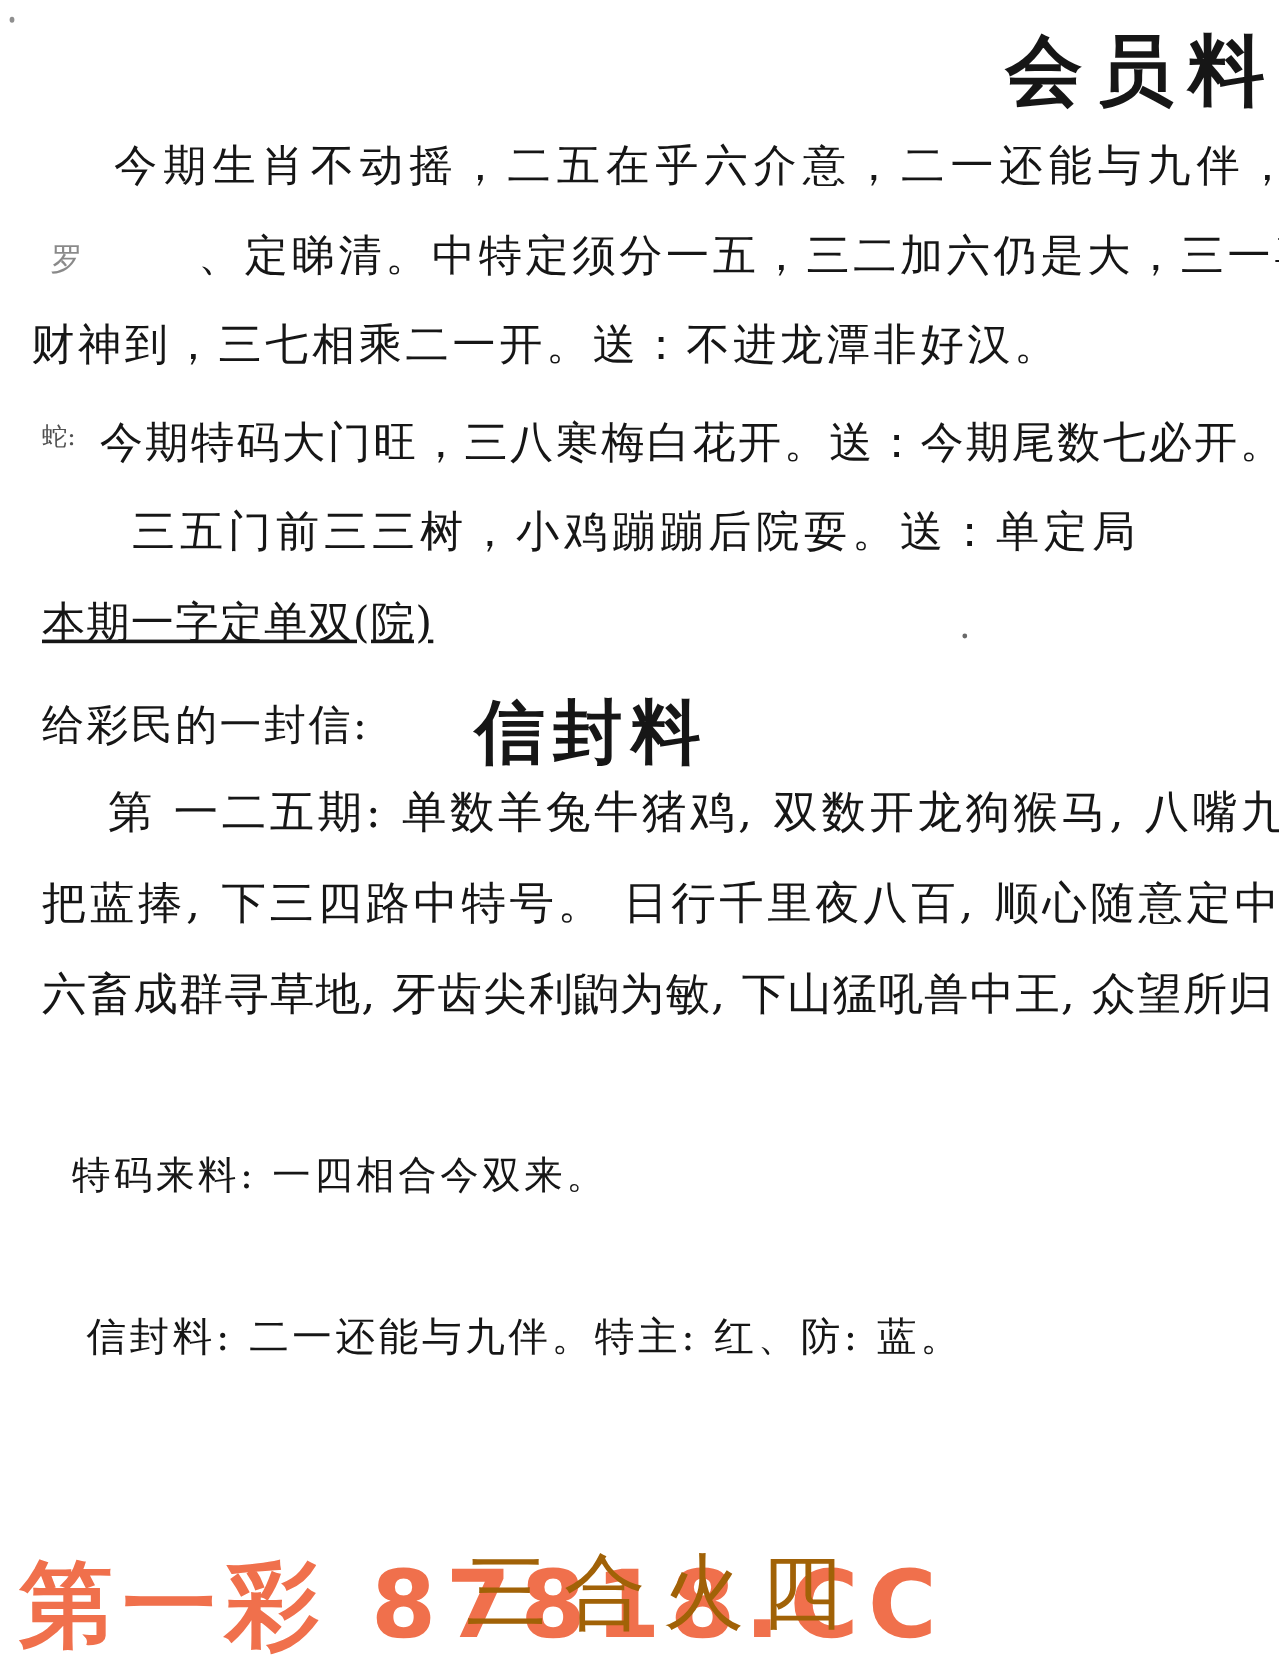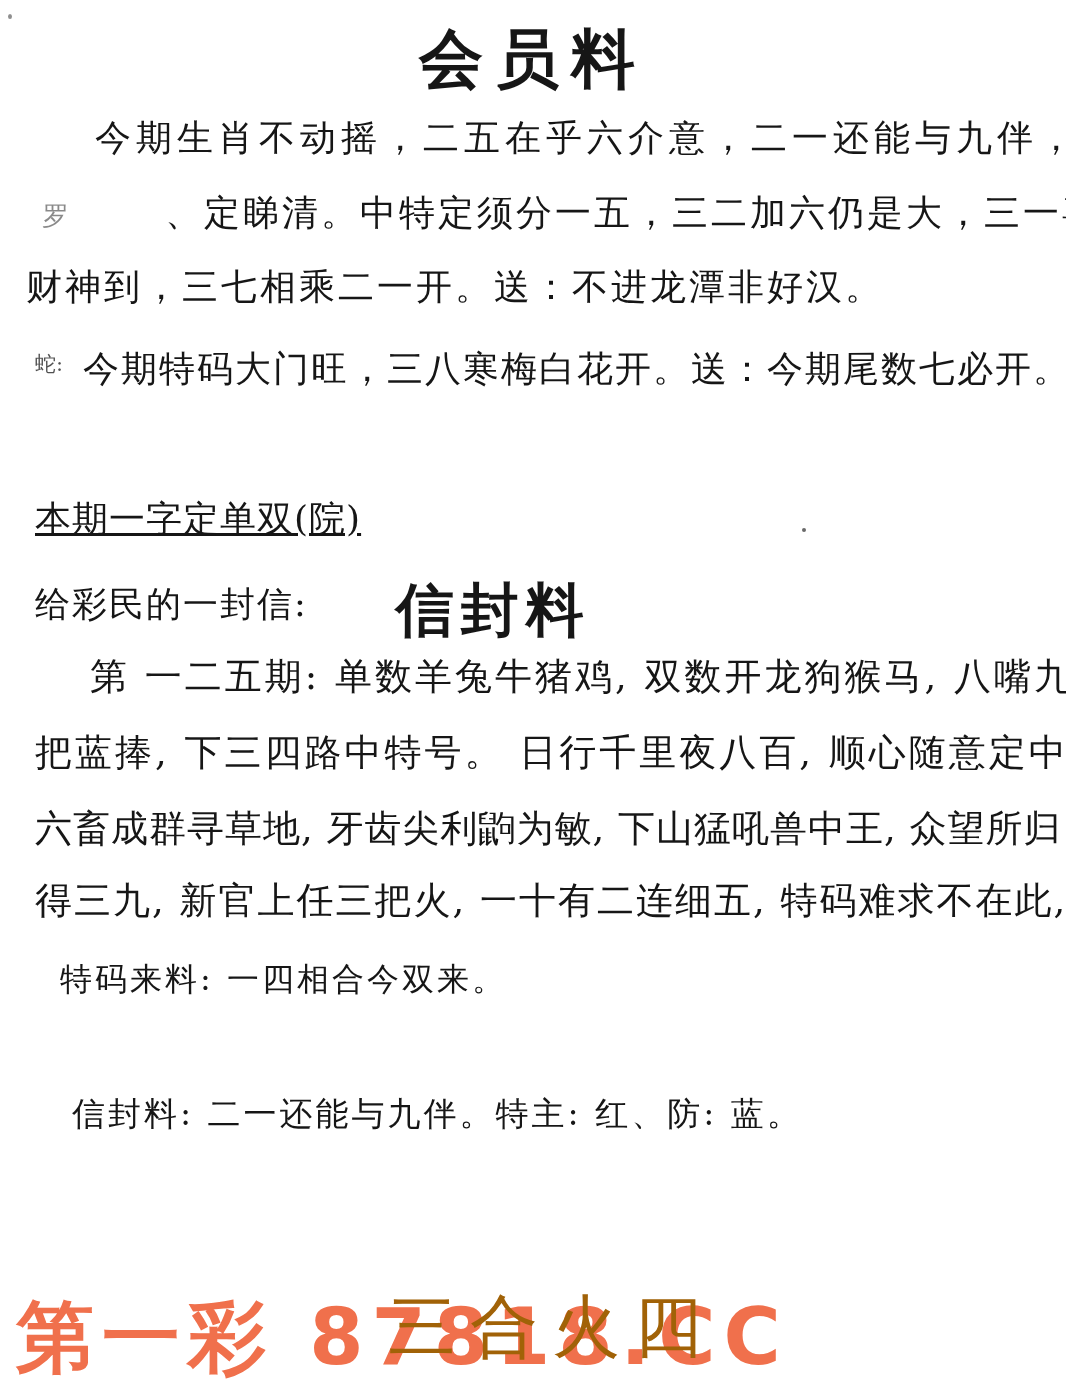--- a/index.html
+++ b/index.html
@@ -10,21 +10,21 @@
     background: #ffffff;
     overflow: hidden;
     font-family: "DejaVu Serif", "Liberation Serif", serif;
     color: #161616;
   }
   .doc-title {
     position: absolute;
     top: 16px;
     left: 0;
     width: 100%;
-    text-align: center;
+    text-align: right;
     font-size: 64px;
     font-weight: bold;
     letter-spacing: 12px;
     margin: 0;
   }
   .line {
     position: absolute;
     white-space: nowrap;
     font-size: 36px;
     letter-spacing: 3px;
@@ -96,20 +96,23 @@
   </div>
 
   <div class="line" style="top:263px; left:26px;">
     <span>财神到，三七相乘二一开。送：不进龙潭非好汉。</span>
   </div>
 
   <div class="line" style="top:345px; left:35px; letter-spacing:2px;">
     <span class="prefix-small">蛇:</span><span>今期特码大门旺，三八寒梅白花开。送：今期尾数七必开。</span>
   </div>
 
+  <div class="line" style="top:419px; left:110px; letter-spacing:4px;">
+    <span>三五门前三三树，小鸡蹦蹦后院耍。送：单定局</span>
+  </div>
 
   <div class="line" style="top:495px; left:35px; letter-spacing:1px;text-decoration:underline;">
     <span>本期一字定单双(院)</span>
   </div>
 
   <div class="intro-row">
     <span class="intro-text">给彩民的一封信:</span><span class="section-title">信封料</span>
   </div>
 
   <div class="line" style="top:652px; left:90px; font-size:37px;">
@@ -117,23 +120,20 @@
   </div>
 
   <div class="line" style="top:728px; left:35px; font-size:37px;">
     <span>把蓝捧, 下三四路中特号。 日行千里夜八百, 顺心随意定中兴,</span>
   </div>
 
   <div class="line" style="top:804px; left:35px; font-size:37px; letter-spacing:1px;">
     <span>六畜成群寻草地, 牙齿尖利鼩为敏, 下山猛吼兽中王, 众望所归</span>
   </div>
 
-  <div class="line" style="top:876px; left:35px; font-size:37px; letter-spacing:2px;">
-    <span>得三九, 新官上任三把火, 一十有二连细五,  特码难求不在此,</span>
-  </div>
 
 
   <div class="line small-line" style="top:958px; left:60px;">
     <span>特码来料: 一四相合今双来。</span>
   </div>
 
   <div class="line small-line" style="top:1092px; left:72px; font-size:33px;">
     <span>信封料:  二一还能与九伴。特主:  红、防:  蓝。</span>
   </div>
 

